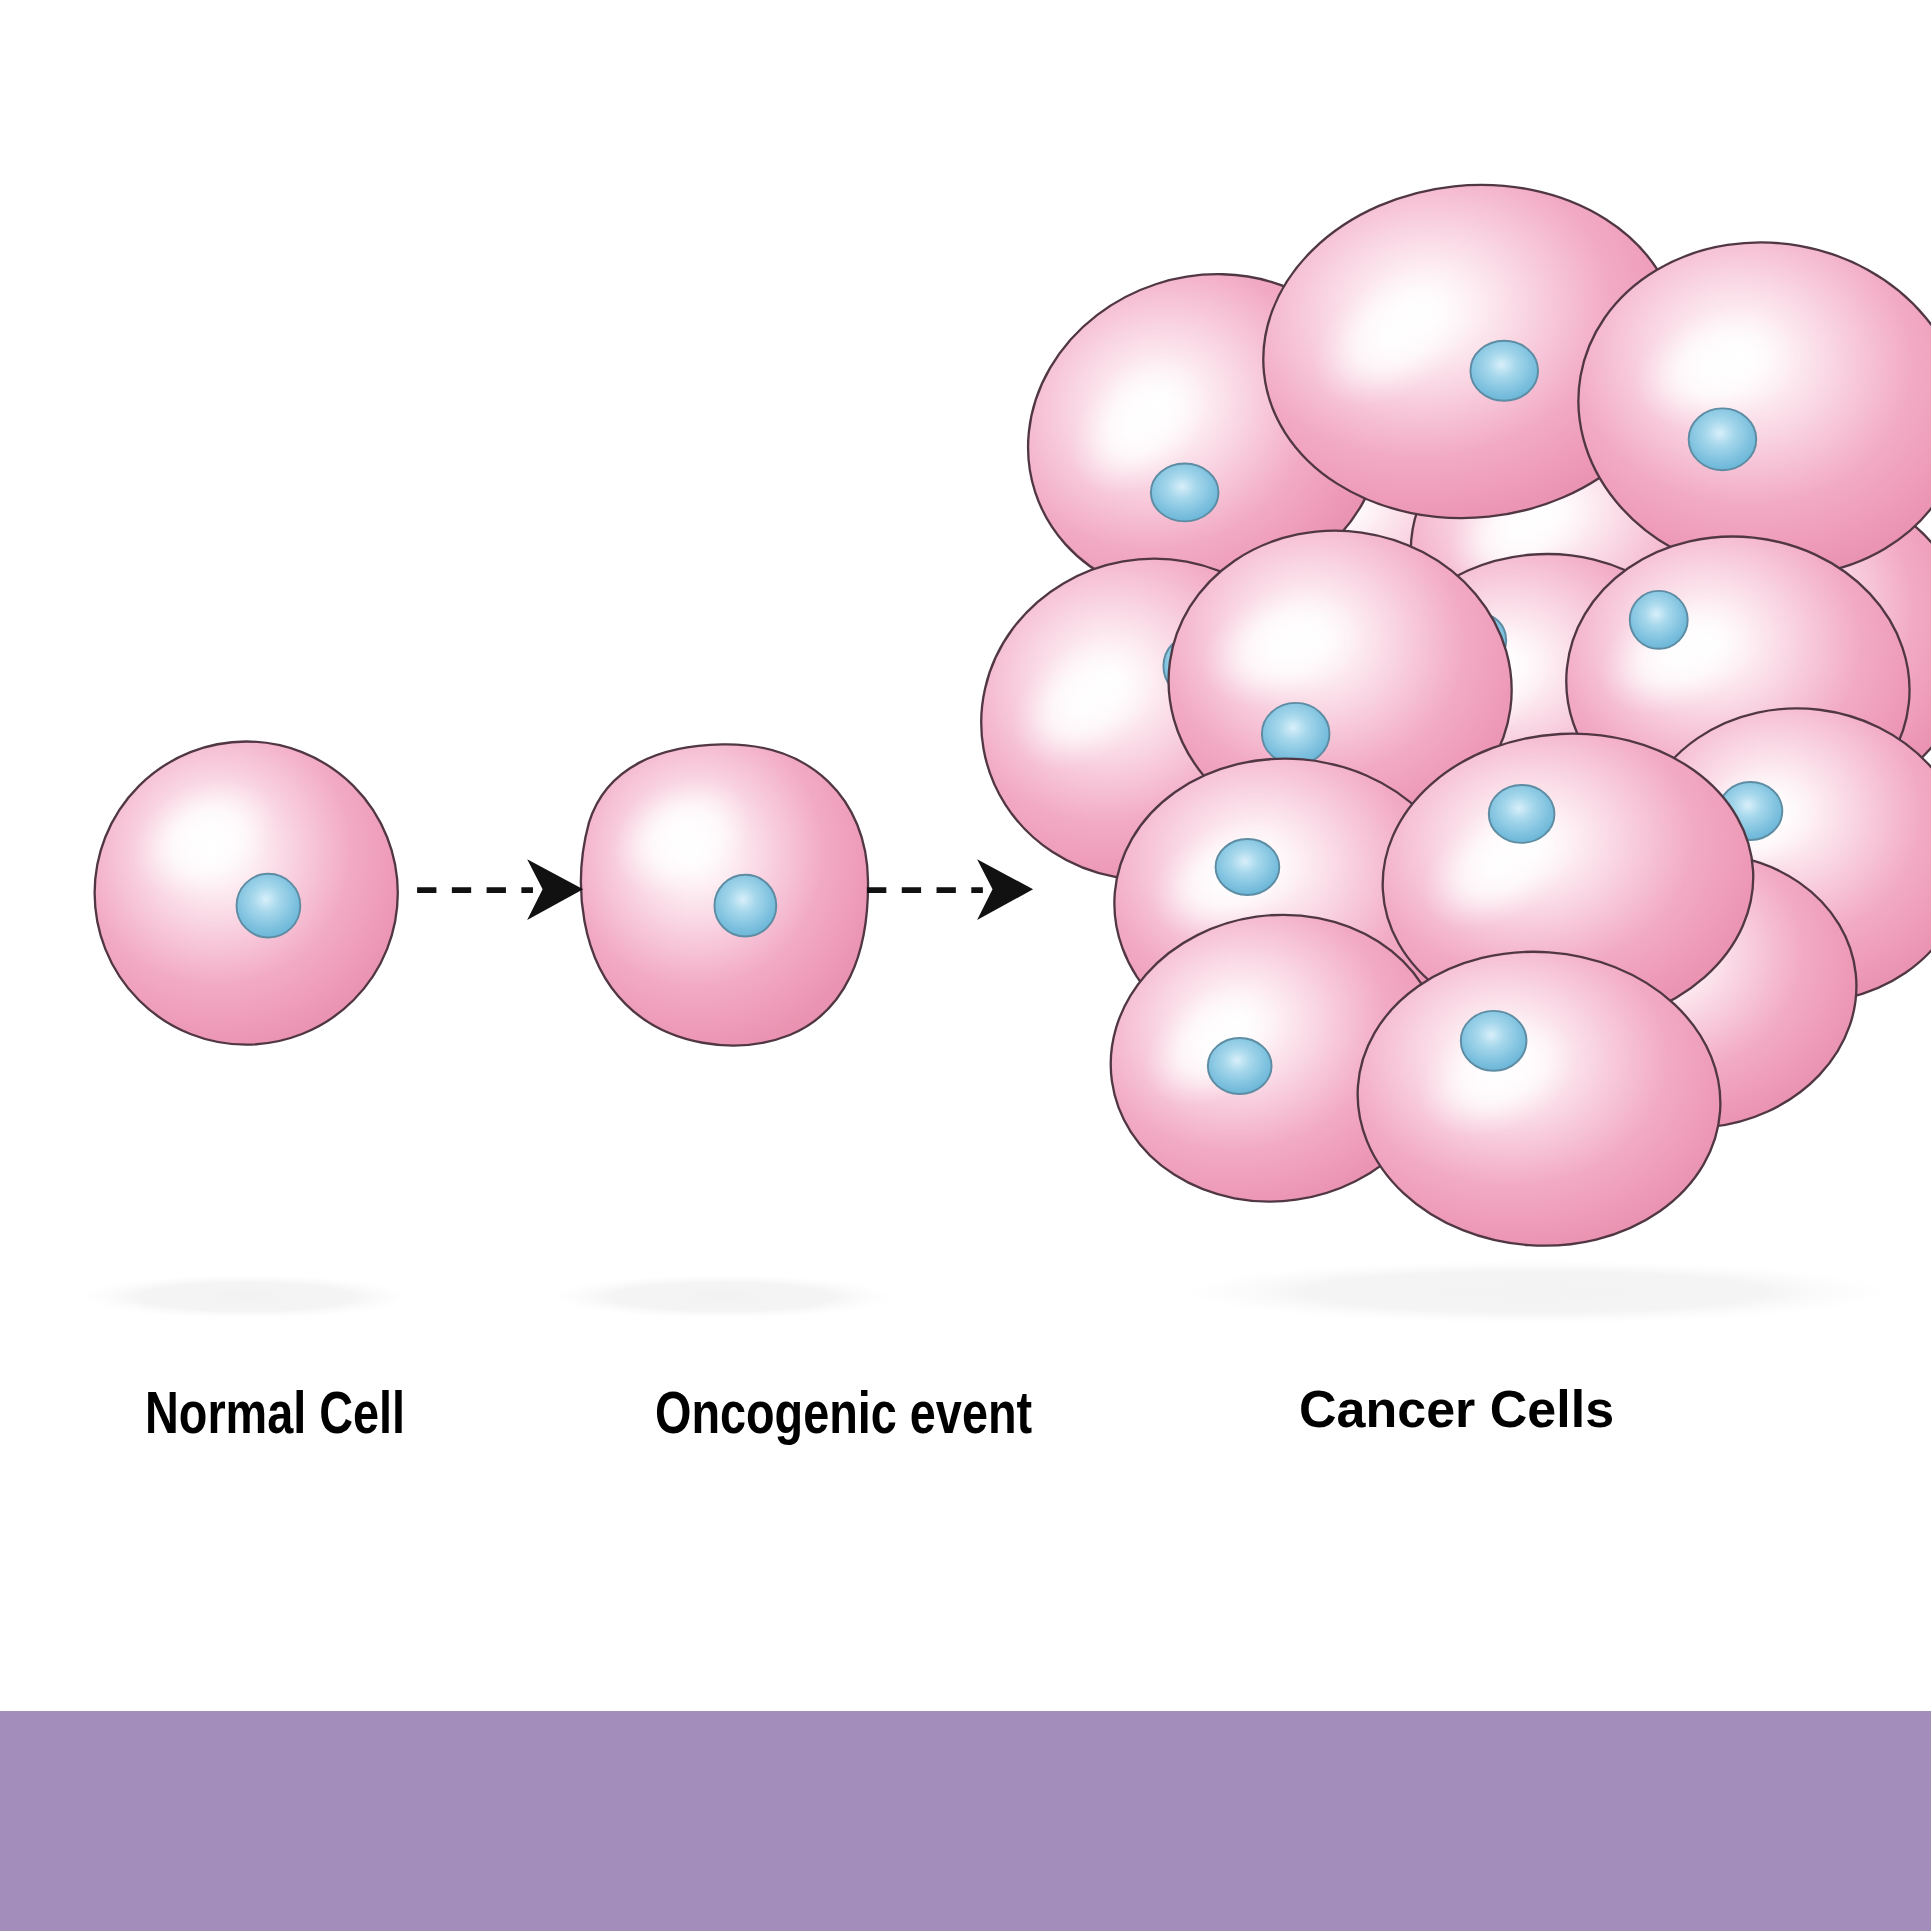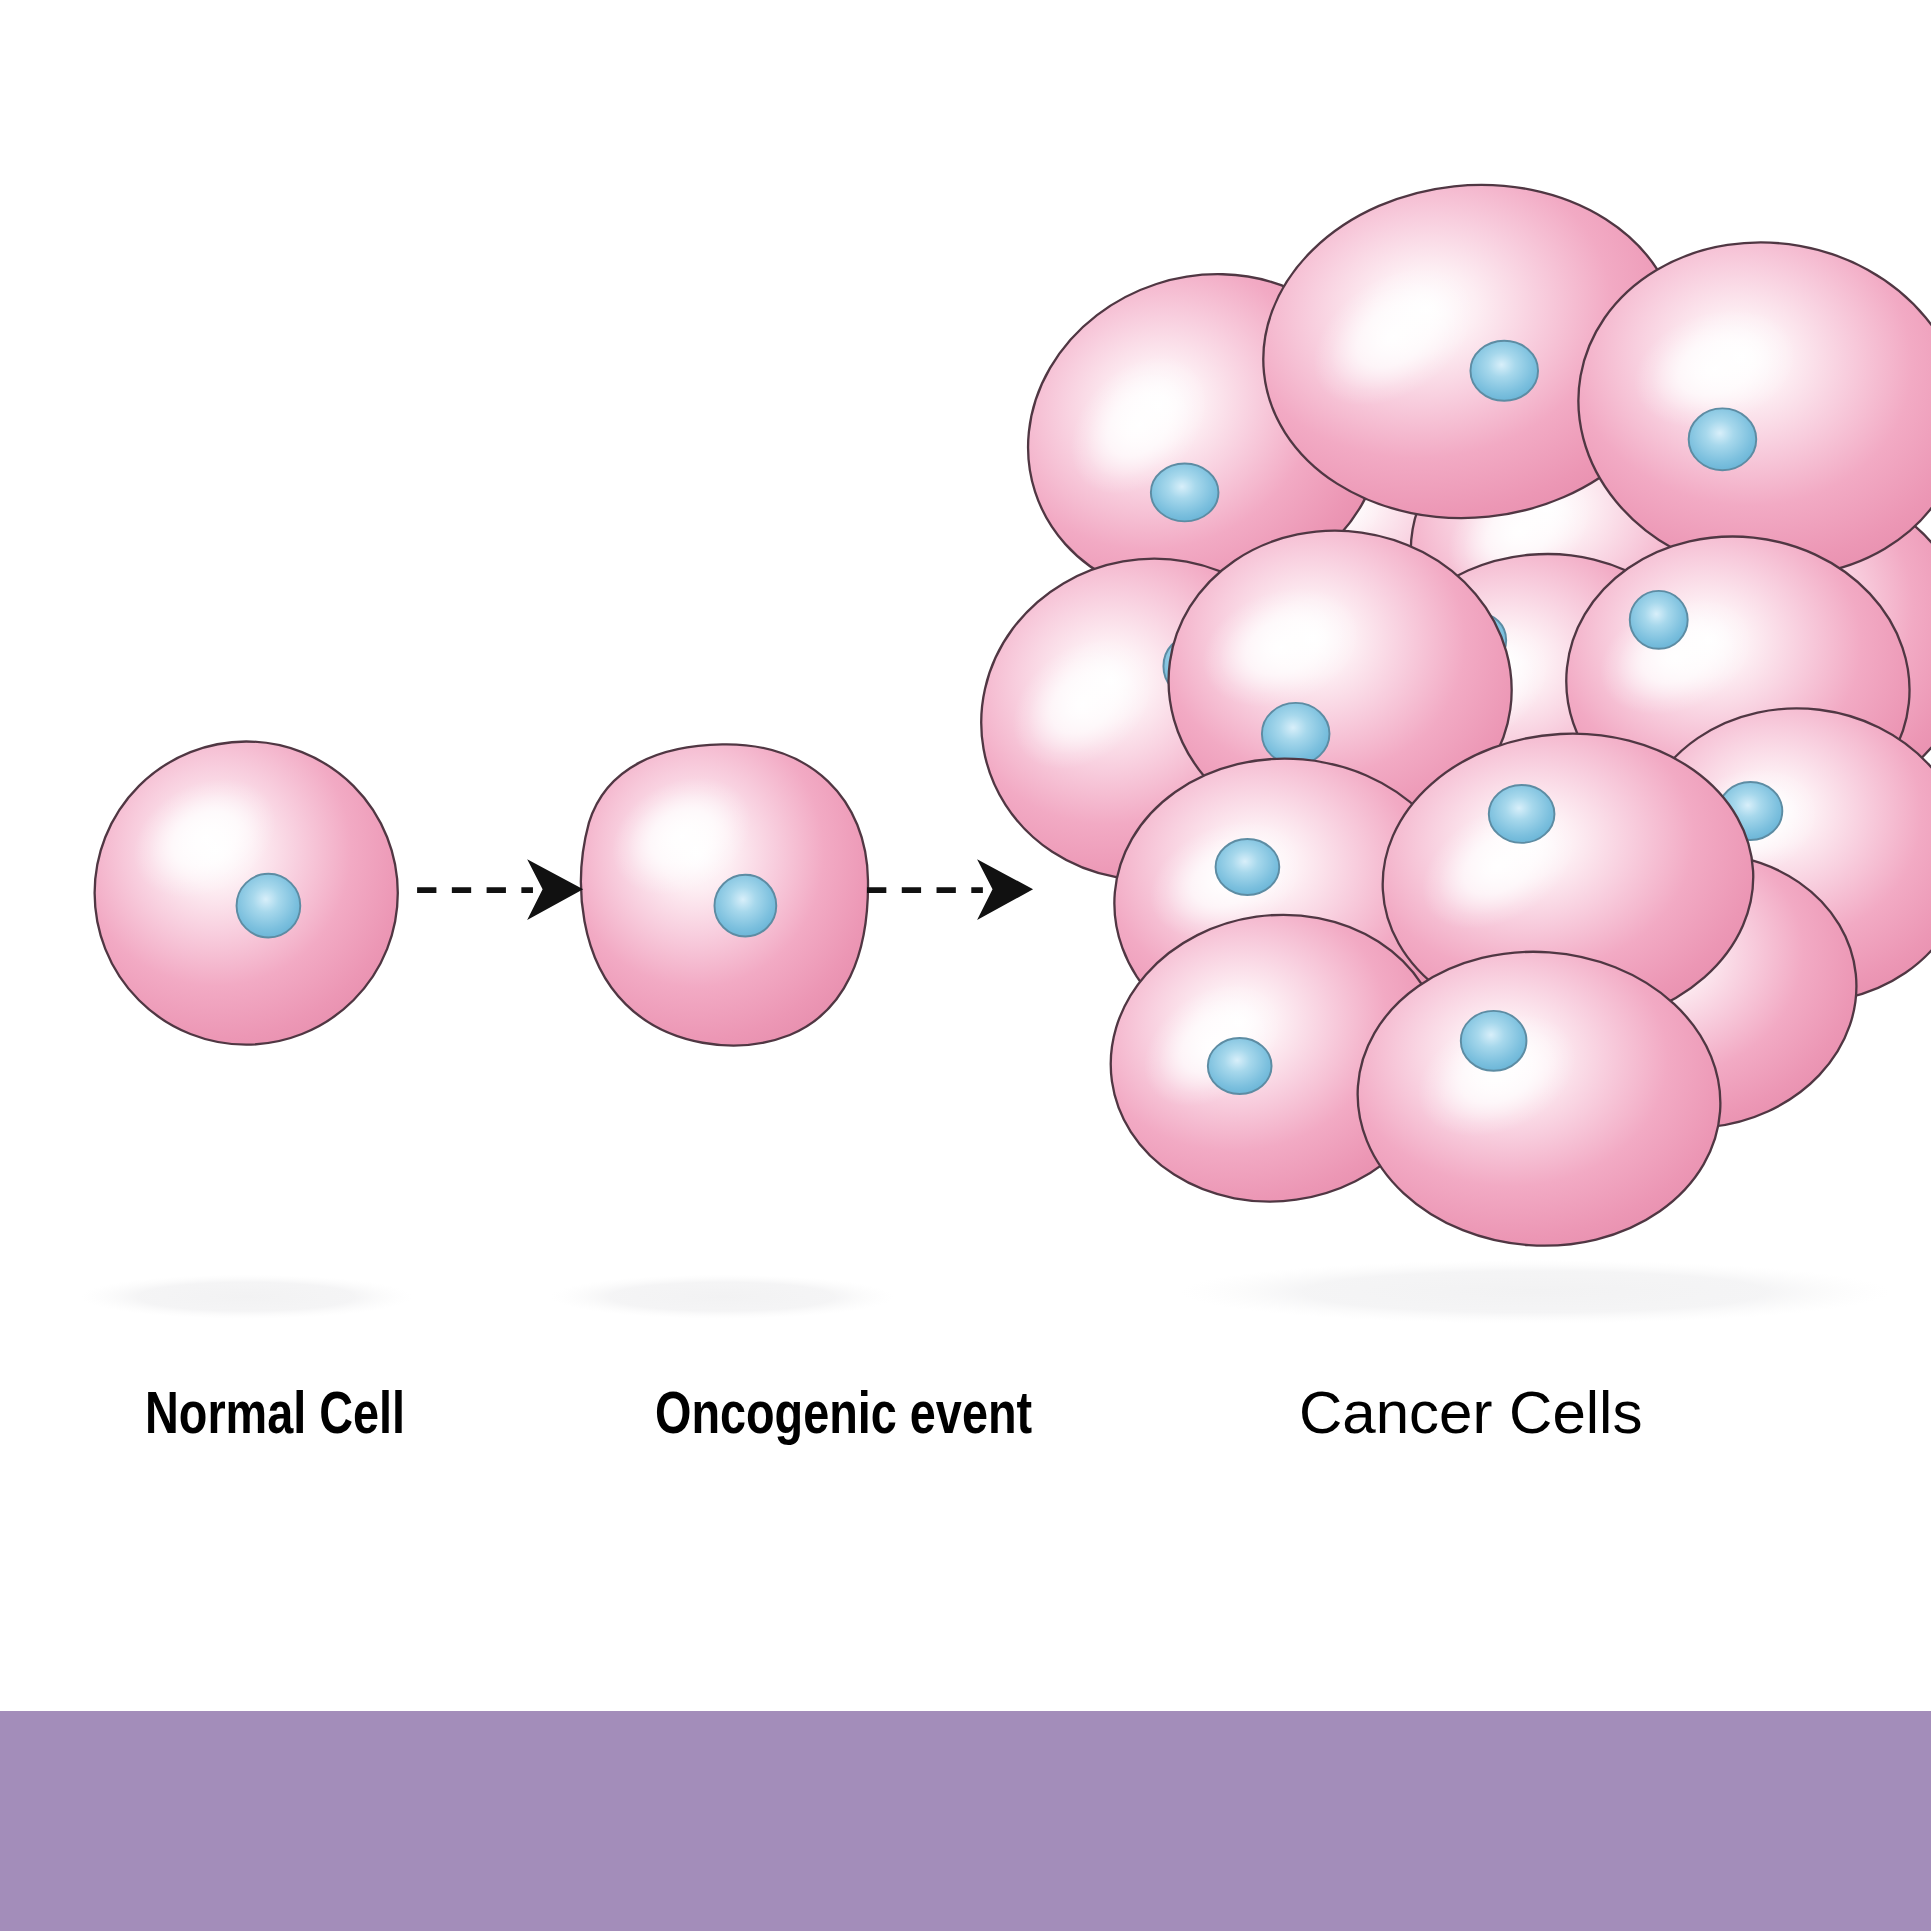--- a/index.html
+++ b/index.html
@@ -41,22 +41,22 @@
   .label-condensed {
     font-family: "Liberation Sans Narrow", "Liberation Sans", sans-serif;
     font-stretch: condensed;
     font-size: 60px;
     transform: scaleX(0.78);
     transform-origin: left center;
     letter-spacing: 0px;
   }
   .label-normal {
     font-family: "Liberation Sans", sans-serif;
-    font-size: 60px;
-    font-weight: normal;
+    font-size: 52px;
+    font-weight: bold;
     letter-spacing: 0px;
   }
   #label-normal-cell  { left: 145px; top: 1383px; }
   #label-oncogenic    { left: 655px; top: 1383px; }
   #label-cancer-cells { left: 1299px; top: 1383px; }
 
   
   #footer-banner {
     position: absolute;
     left: 0;

